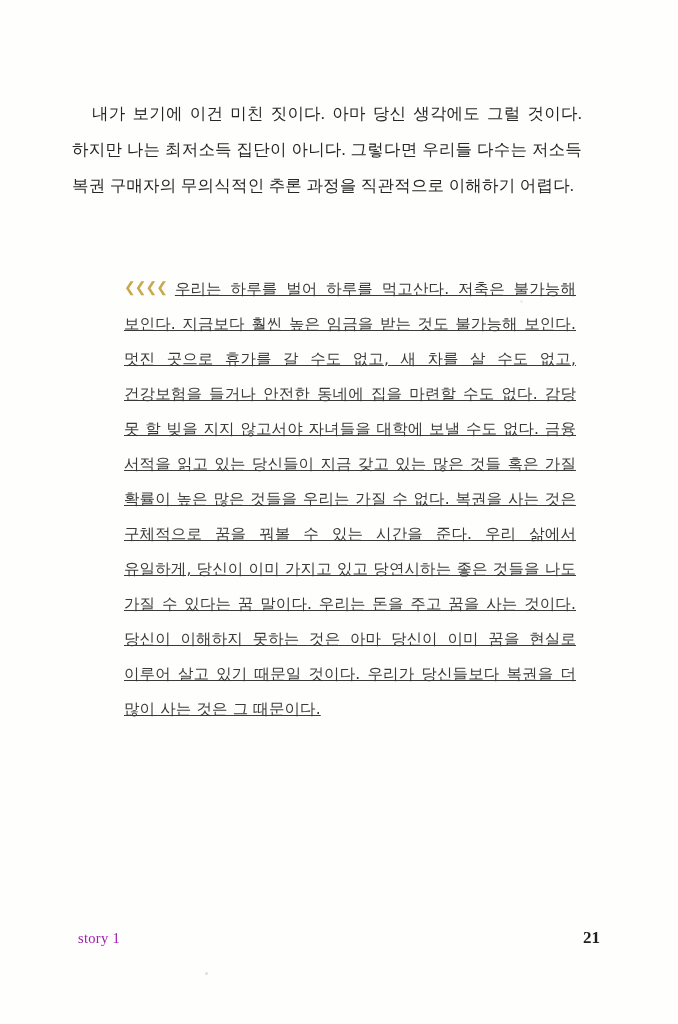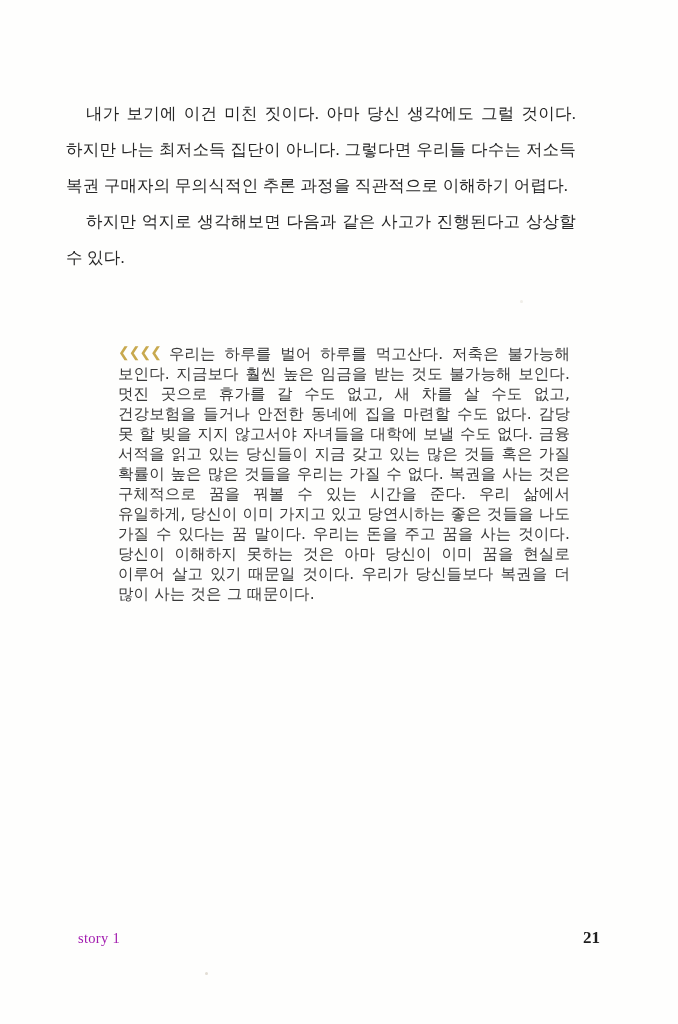--- a/index.html
+++ b/index.html
@@ -18,21 +18,21 @@
   .page {
     position: relative;
     width: 678px;
     height: 1024px;
     box-sizing: border-box;
     background: #fefefd;
   }
 
   .content {
     position: absolute;
-    left: 66px;
+    left: 72px;
     top: 96px;
     width: 510px;
   }
 
   .body-para {
     font-size: 16.5px;
     line-height: 36px;
     text-align: justify;
     text-justify: inter-character;
     letter-spacing: 0.2px;
@@ -49,27 +49,28 @@
 
   .quote-block {
     margin-top: 66px;
     margin-left: 52px;
     width: 452px;
     position: relative;
   }
 
   .quote-text {
     font-size: 15.5px;
-    line-height: 20px;
+    line-height: 35px;
     text-align: justify;
     text-justify: inter-character;
     color: #3a3a3a;
     letter-spacing: 0.1px;
     font-family: "DejaVu Sans", sans-serif;
     word-break: keep-all;
+    text-decoration: underline;
   }
 
   .quote-mark {
     display: inline-block;
     color: #c8a94e;
     font-size: 14px;
     letter-spacing: -1px;
     margin-right: 8px;
     font-family: "DejaVu Sans", sans-serif;
     vertical-align: 2px;
@@ -109,21 +110,20 @@
     background: #e2ddd4;
   }
 </style>
 </head>
 <body>
 
 <div class="page">
 
   <div class="content">
     <p class="body-para indent">내가 보기에 이건 미친 짓이다. 아마 당신 생각에도 그럴 것이다. 하지만 나는 최저소득 집단이 아니다. 그렇다면 우리들 다수는 저소득 복권 구매자의 무의식적인 추론 과정을 직관적으로 이해하기 어렵다.</p>
-    <p class="body-para indent">하지만 억지로 생각해보면 다음과 같은 사고가 진행된다고 상상할 수 있다.</p>
 
     <div class="quote-block">
       <div class="quote-text"><span class="quote-mark">❮❮❮❮</span><span>우리는 하루를 벌어 하루를 먹고산다. 저축은 불가능해 보인다. 지금보다 훨씬 높은 임금을 받는 것도 불가능해 보인다. 멋진 곳으로 휴가를 갈 수도 없고, 새 차를 살 수도 없고, 건강보험을 들거나 안전한 동네에 집을 마련할 수도 없다. 감당 못 할 빚을 지지 않고서야 자녀들을 대학에 보낼 수도 없다. 금융 서적을 읽고 있는 당신들이 지금 갖고 있는 많은 것들 혹은 가질 확률이 높은 많은 것들을 우리는 가질 수 없다. 복권을 사는 것은 구체적으로 꿈을 꿔볼 수 있는 시간을 준다. 우리 삶에서 유일하게, 당신이 이미 가지고 있고 당연시하는 좋은 것들을 나도 가질 수 있다는 꿈 말이다. 우리는 돈을 주고 꿈을 사는 것이다. 당신이 이해하지 못하는 것은 아마 당신이 이미 꿈을 현실로 이루어 살고 있기 때문일 것이다. 우리가 당신들보다 복권을 더 많이 사는 것은 그 때문이다.</span></div>
     </div>
   </div>
 
   <div class="footer">
     <div class="footer-left">story 1</div>
     <div class="footer-right">21</div>
   </div>

